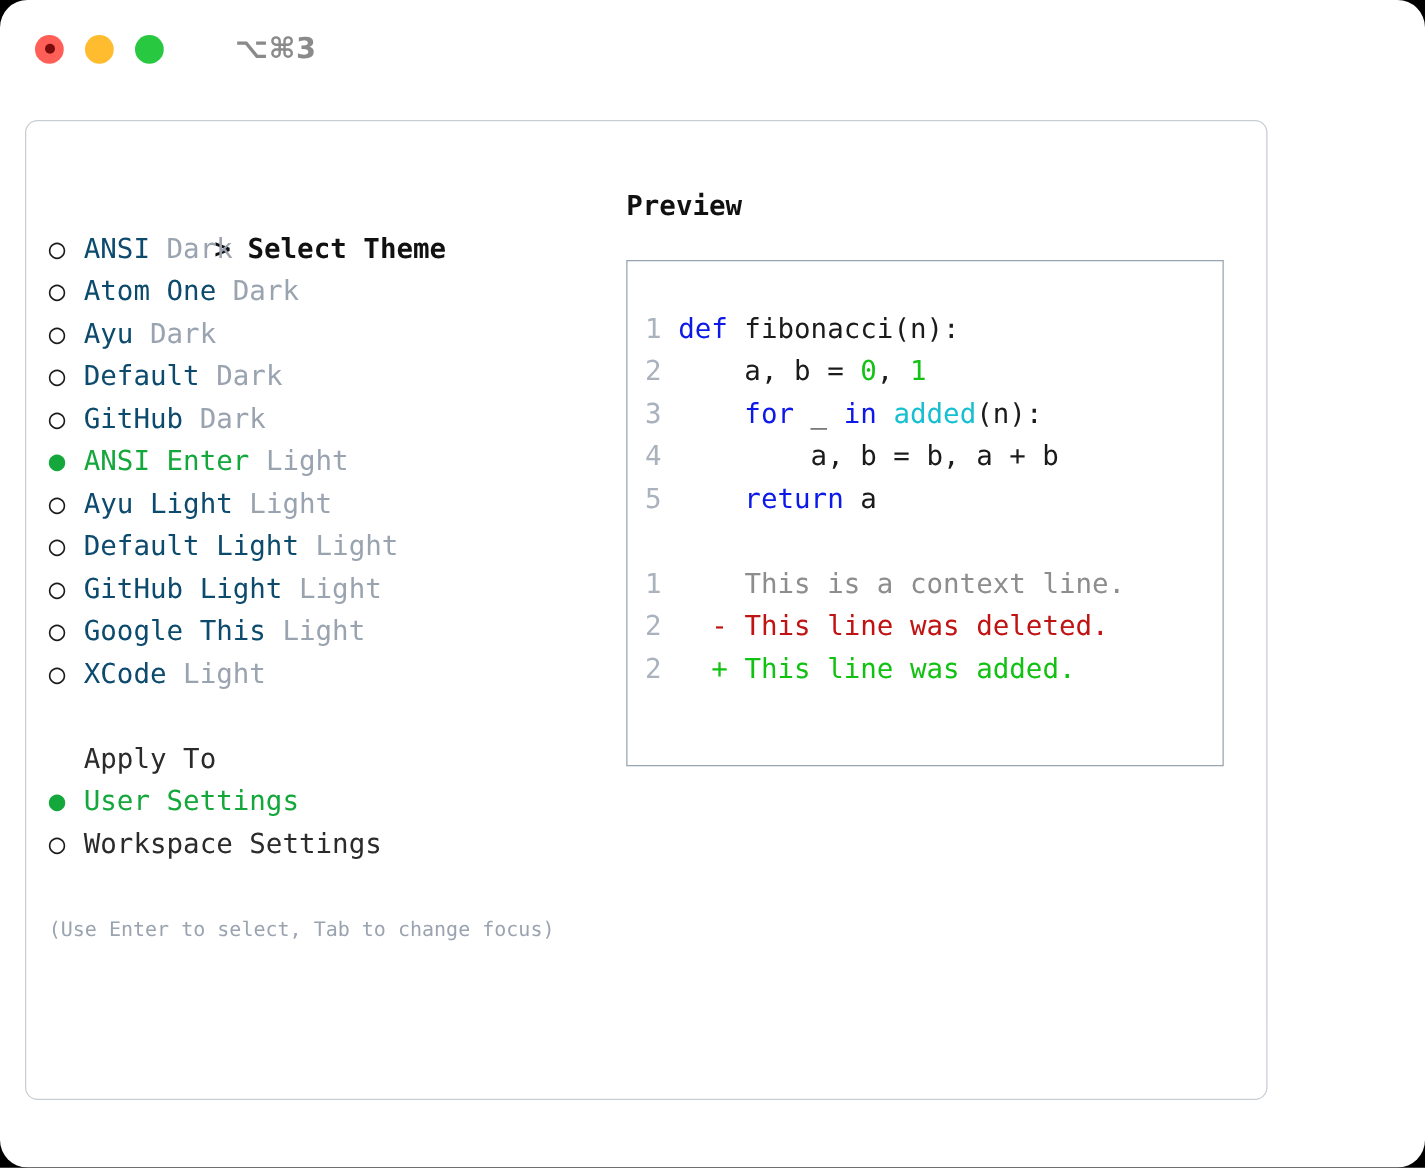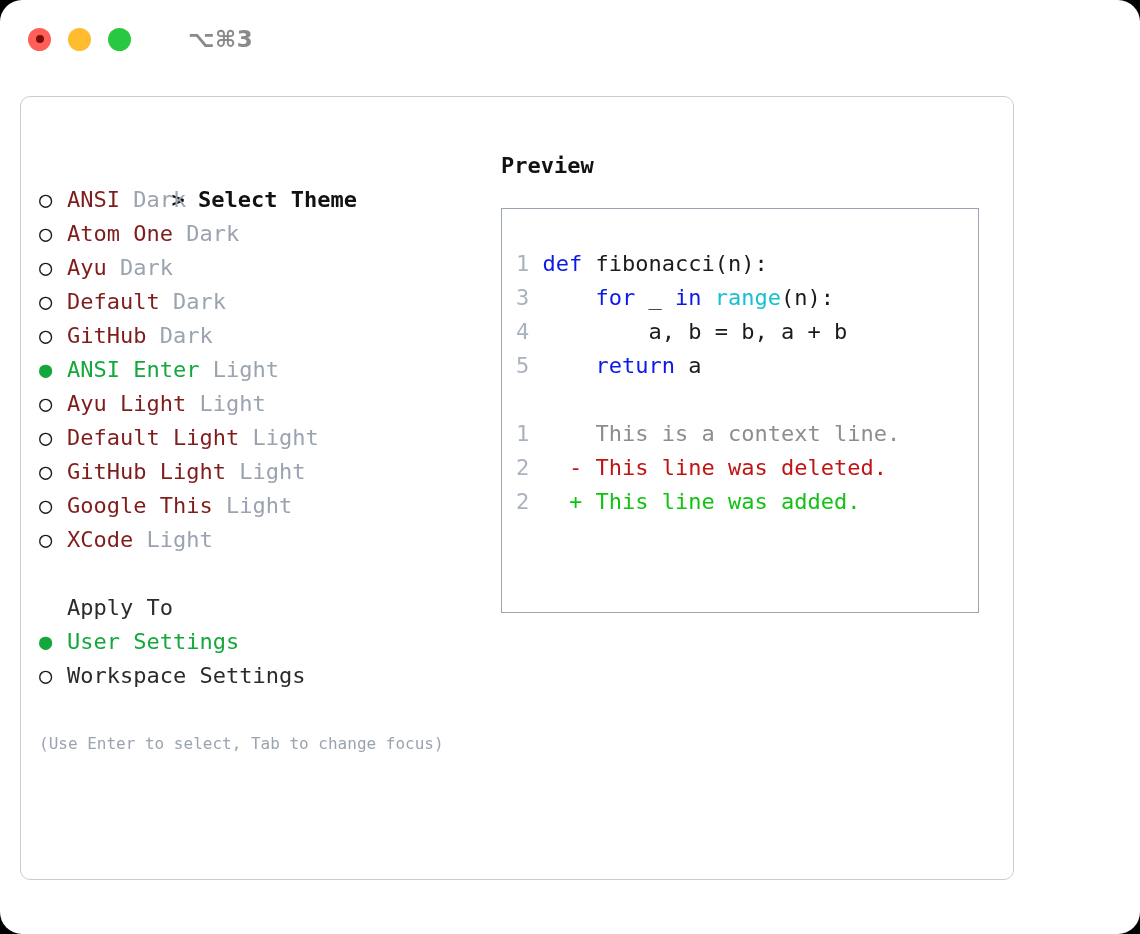--- a/index.html
+++ b/index.html
@@ -96,21 +96,21 @@
     display: inline-block;
     width: 28px;
   }
   .bullet-on  { color: #14a83c; }
   .bullet-off { color: #1b1b1b; }
   .prompt-caret { color: #111111; font-weight: bold; }
   #header-select {
     color: #111111;
     font-weight: bold;
   }
-  .theme-name      { color: #7f1d1d; }
+  .theme-name      { color: #0c4a6e; }
   .theme-name.sel  { color: #14a83c; }
   .theme-kind      { color: #9aa3b0; }
   .apply-label     { color: #2b2b2b; padding-left: 28px; }
   .apply-opt       { color: #2b2b2b; }
   .apply-opt.sel   { color: #14a83c; }
   .spacer          { height: 34px; }
   #hint {
     color: #9aa3b0;
     font-size: 16px;
     line-height: 34px;
@@ -203,21 +203,22 @@
         <div class="spacer"></div>
 
         <div id="hint">(Use Enter to select, Tab to change focus)</div>
       </div>
 
       <div id="right-pane">
         <div id="preview-title">Preview</div>
         <div id="preview-panel">
           <div id="code-block">
               <div class="code-line"><span class="ln">1</span><span> </span><span class="kw">def</span><span class="id"> fibonacci(n):</span></div>
-              <div class="code-line"><span class="ln">3</span><span> </span><span class="id">    </span><span class="kw">for</span><span class="id"> _ </span><span class="kw">in</span><span class="id"> </span><span class="fn">range</span><span class="id">(n):</span></div>
+              <div class="code-line"><span class="ln">2</span><span> </span><span class="id">    a, b = </span><span class="num">0</span><span class="id">, </span><span class="num">1</span></div>
+              <div class="code-line"><span class="ln">3</span><span> </span><span class="id">    </span><span class="kw">for</span><span class="id"> _ </span><span class="kw">in</span><span class="id"> </span><span class="fn">added</span><span class="id">(n):</span></div>
               <div class="code-line"><span class="ln">4</span><span> </span><span class="id">        a, b = b, a + b</span></div>
               <div class="code-line"><span class="ln">5</span><span> </span><span class="id">    </span><span class="kw">return</span><span class="id"> a</span></div>
             </div>
           <div class="blank-line"></div>
           <div id="diff-block">
               <div class="code-line"><span class="ln">1</span><span>   </span><span class="diff-ctx"> </span><span> </span><span class="diff-ctx">This is a context line.</span></div>
               <div class="code-line"><span class="ln">2</span><span>   </span><span class="diff-del">-</span><span> </span><span class="diff-del">This line was deleted.</span></div>
               <div class="code-line"><span class="ln">2</span><span>   </span><span class="diff-add">+</span><span> </span><span class="diff-add">This line was added.</span></div>
             </div>
         </div>

